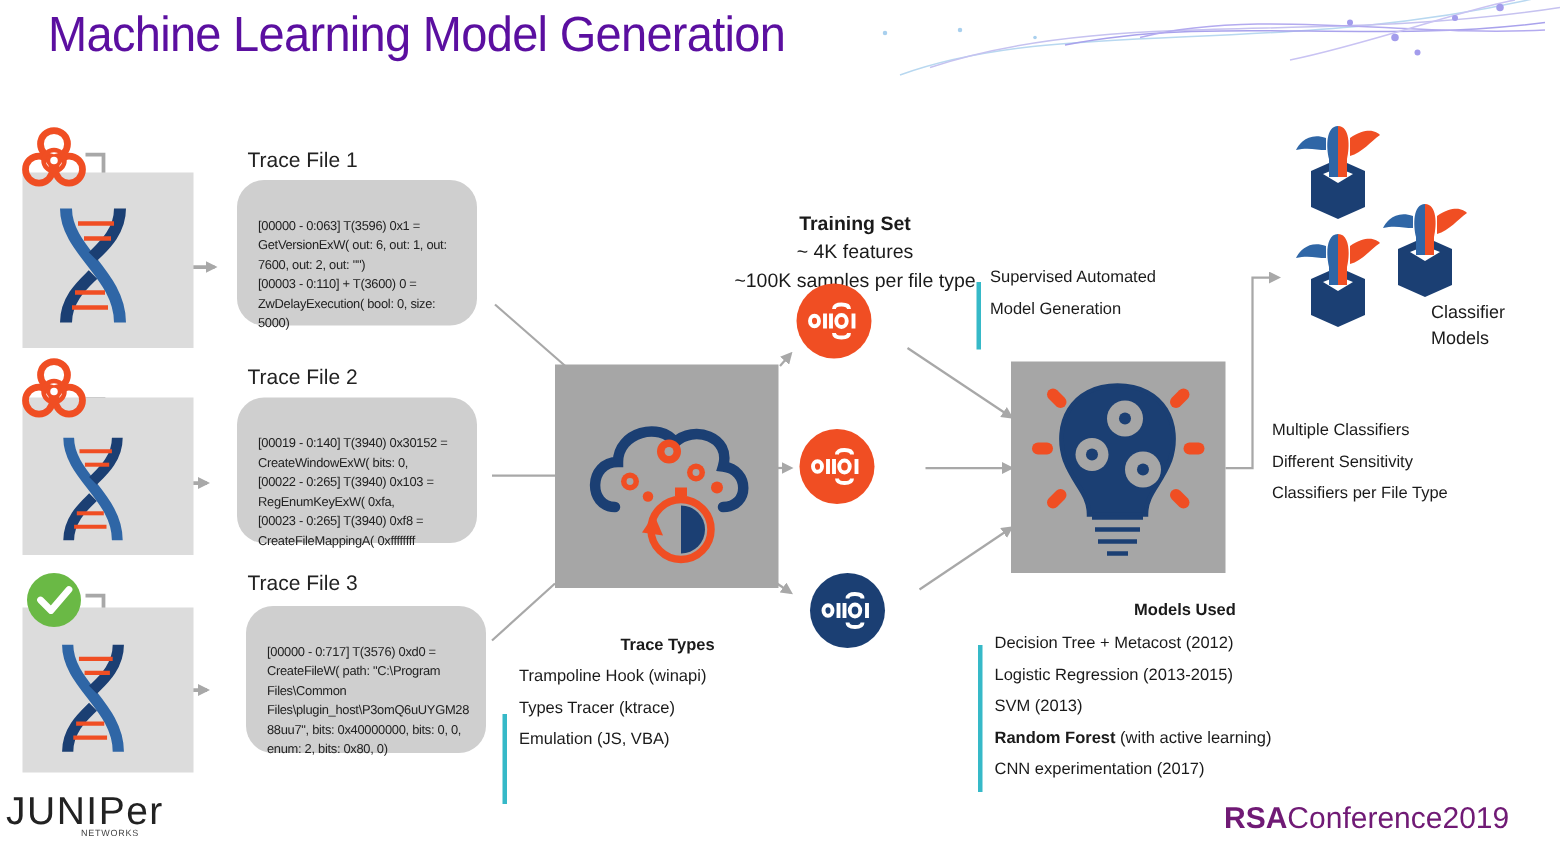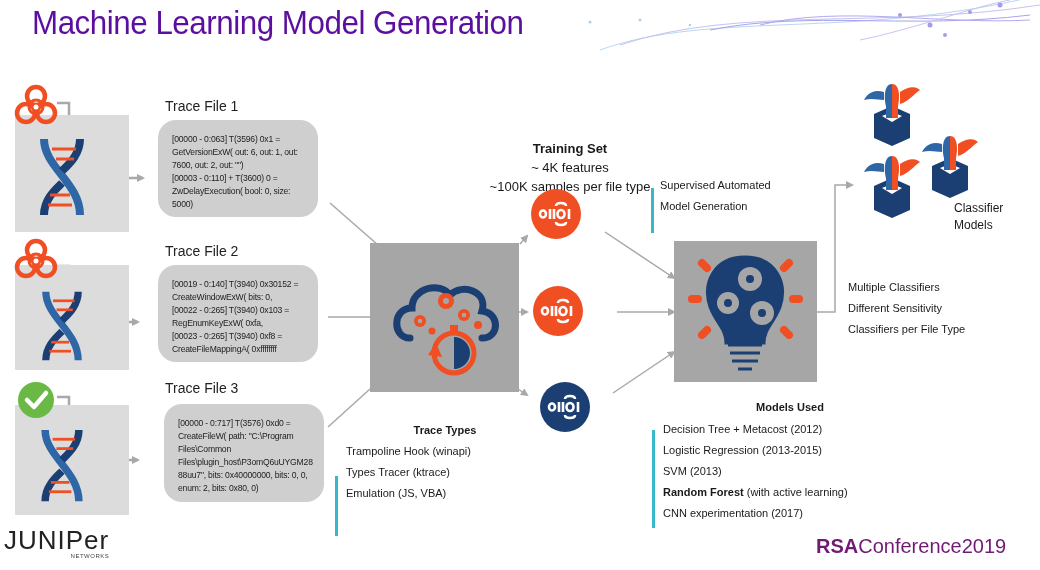--- a/index.html
+++ b/index.html
@@ -4,21 +4,21 @@
 <style>
   * { box-sizing: border-box; margin: 0; padding: 0; }
   html, body { width: 1040px; height: 570px; overflow: hidden; background: #ffffff; }
   body { position: relative; font-family: "Liberation Sans", "DejaVu Sans", sans-serif; color: #1a1a1a; }
   .abs { position: absolute; }
   #connectors { position: absolute; left: 0; top: 0; width: 1040px; height: 570px; pointer-events: none; }
   .title { left: 32px; top: 4px; font-size: 33px; color: #5b0fa0; letter-spacing: -0.5px; transform: scaleX(0.95); transform-origin: left; }
   .deco { left: 560px; top: 0; width: 480px; height: 60px; }
   .sample-box { background: #dcdcdc; width: 114px; }
   .trace-title { font-size: 14px; color: #222; }
-  .trace-box { background: #cfcfcf; border-radius: 18px; width: 160px; padding: 13px 8px 8px 14px; font-size: 8.6px; line-height: 13px; color: #222; white-space: pre-line; font-family: "Liberation Sans", sans-serif; letter-spacing: -0.2px; }
+  .trace-box { background: #cfcfcf; border-radius: 18px; width: 160px; padding: 24px 8px 8px 14px; font-size: 8.6px; line-height: 13px; color: #222; white-space: pre-line; font-family: "Liberation Sans", sans-serif; letter-spacing: -0.2px; }
   .hub { background: #a6a6a6; }
   .ts-head { font-size: 13px; text-align: center; line-height: 19px; margin-top: 36px; }
   .bold { font-weight: bold; }
   .circle { width: 50px; height: 50px; border-radius: 50%; display: flex; align-items: center; justify-content: center; }
   .txt14 { font-size: 11px; line-height: 21px; }
   .accent-bar { width: 3px; background: #36b9c8; }
   .center { text-align: center; }
 </style>
 </head>
 <body>
@@ -321,19 +321,19 @@
 <div class="abs txt14 bold center" style="left:720px; top:397px; width:140px;">Models Used</div>
 <div class="abs accent-bar" style="left:652px; top:430px; height:98px;"></div>
 <div class="abs txt14" style="left:663px; top:419px;">
   <div><b></b><span>Decision Tree + Metacost (2012)</span></div>
   <div><b></b><span>Logistic Regression (2013-2015)</span></div>
   <div><b></b><span>SVM (2013)</span></div>
   <div><b>Random Forest</b><span> (with active learning)</span></div>
   <div><b></b><span>CNN experimentation (2017)</span></div>
 </div>
 
-<div class="abs" style="left:4px; top:527px;text-align:right;">
+<div class="abs" style="left:4px; top:527px;">
   <div style="font-size:26px; letter-spacing:1px; color:#222; line-height:26px; font-weight:300;">JUNIPer</div>
   <div style="font-size:6px; color:#444; margin-left:50px; letter-spacing:0.5px;">NETWORKS</div>
 </div>
 <div class="abs" style="left:816px; top:535px; font-size:20px; color:#701a75;">
   <span style="font-weight:bold;">RSA</span><span>Conference2019</span>
 </div>
 
 </body></html>

